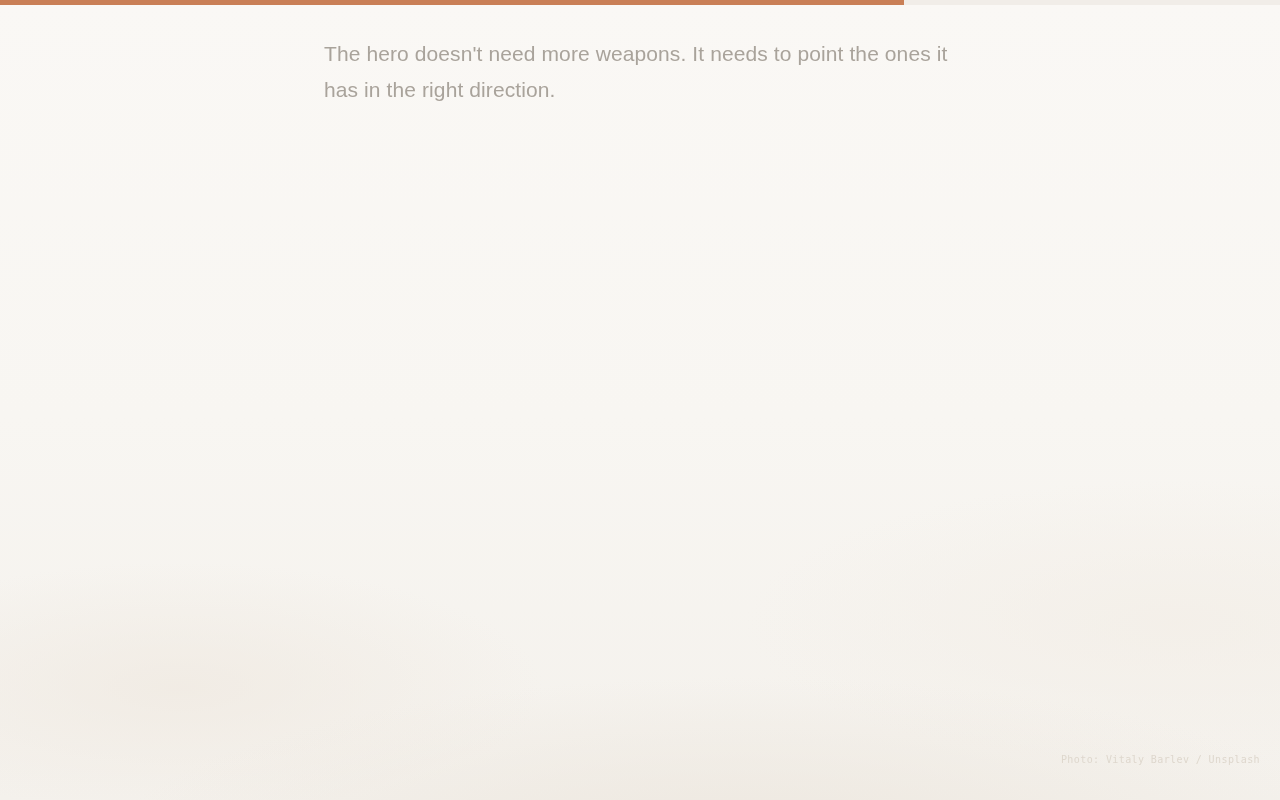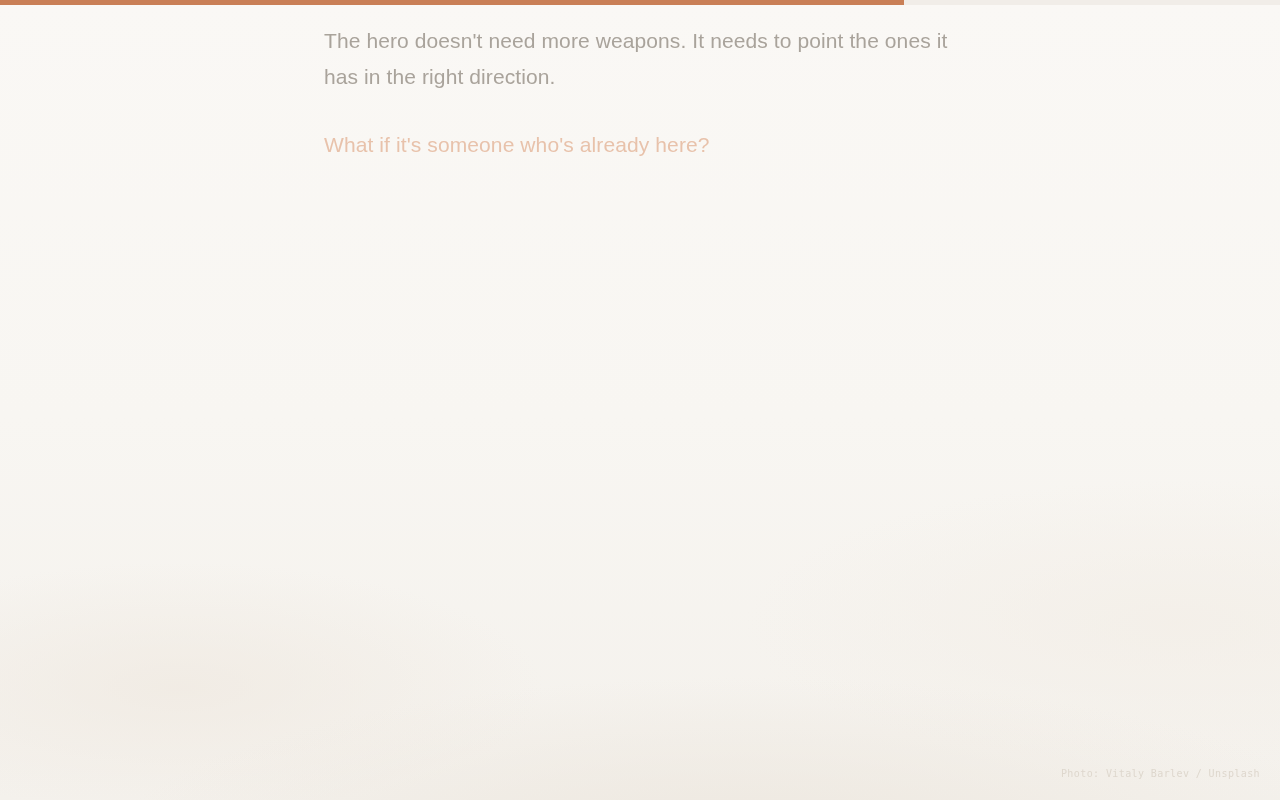--- a/index.html
+++ b/index.html
@@ -43,21 +43,21 @@
   .progress-fill {
     height: 5px;
     background: #c97f56;
     background: linear-gradient(90deg, #c4784f 0%, #cd8259 100%);
     width: 70.6%;
   }
 
   .content {
     position: absolute;
     left: 324px;
-    top: 23px;
+    top: 36px;
     width: 640px;
     z-index: 3;
   }
 
   .para {
     font-size: 21px;
     line-height: 36px;
     letter-spacing: 0.1px;
     color: #a9a39b;
     margin: 0 0 32px 0;
@@ -66,35 +66,34 @@
     margin-bottom: 34px;
   }
   .para.highlight {
     color: #e8c2ab;
     margin-bottom: 0;
   }
 
   .credit {
     position: absolute;
     right: 20px;
-    bottom: 21px;
+    bottom: 35px;
     font-family: "DejaVu Sans Mono", monospace;
     font-size: 10px;
     letter-spacing: 0.4px;
     color: #ded7cd;
     z-index: 4;
   }
 </style>
 </head>
 <body>
 
 <div class="photo-wash"></div>
 
 <div class="progress-track">
   <div class="progress-fill" style="width: 70.6%; background: rgb(201, 127, 86);"></div>
 </div>
 
 <div class="content">
   <p class="para p1">The hero doesn't need more weapons. It needs to point the ones it has in the right direction.</p>
-  <p class="para highlight">What if it's someone who's already here?</p>
 </div>
 
 <div class="credit">Photo: Vitaly Barlev / Unsplash</div>
 
 </body></html>

